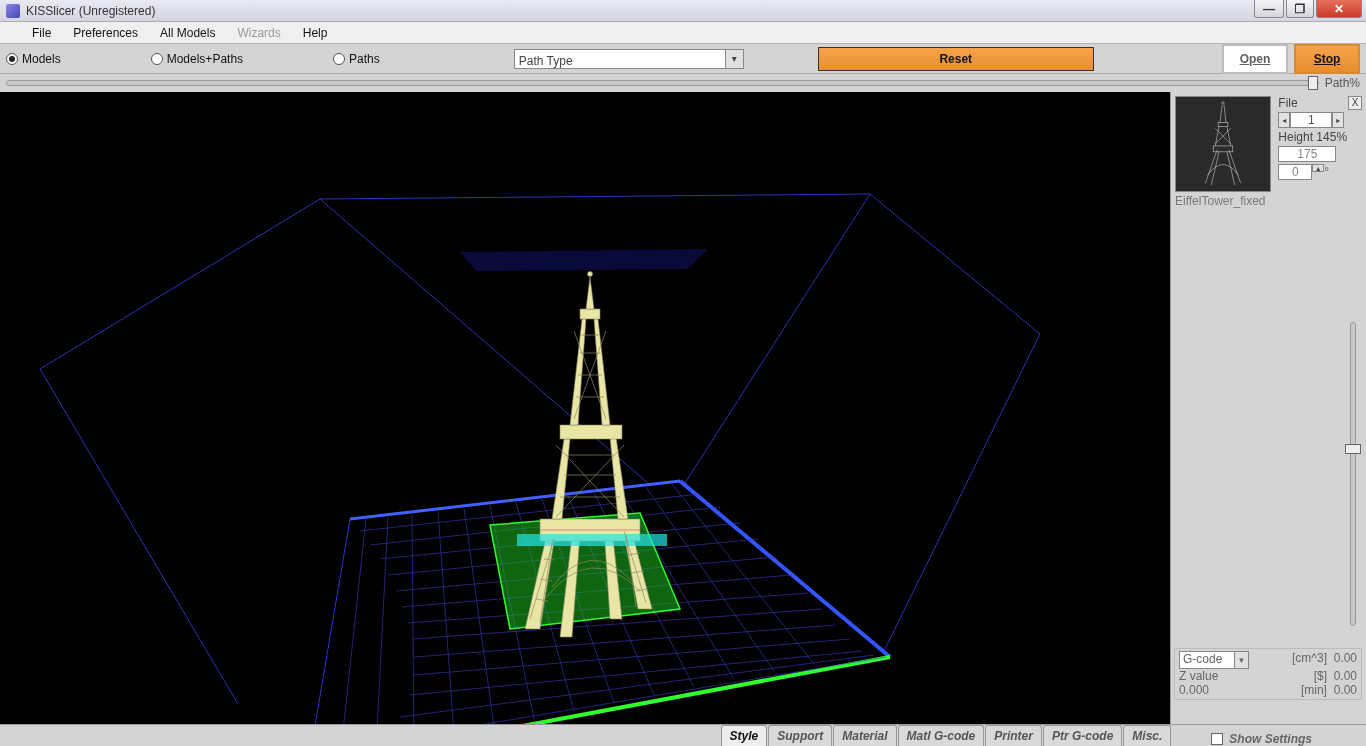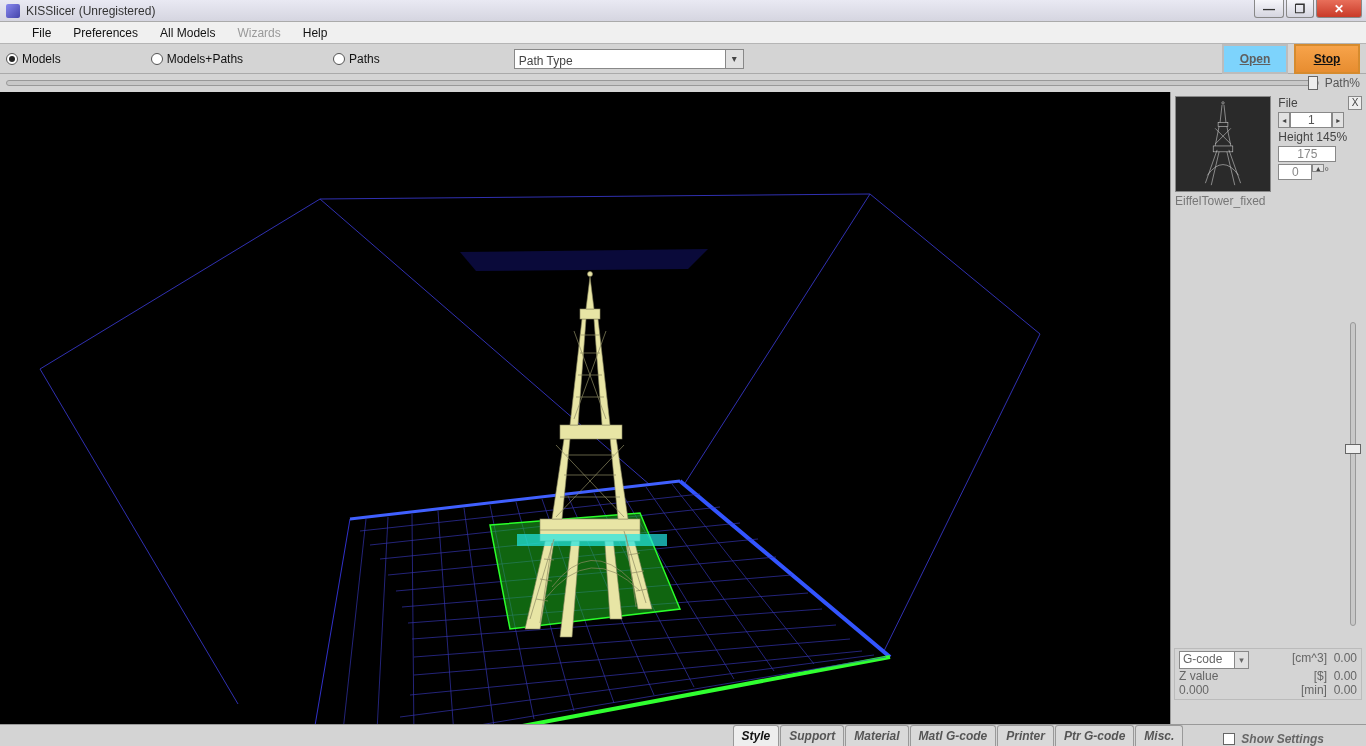--- a/index.html
+++ b/index.html
@@ -23,21 +23,21 @@
 .toolbar { height: 30px; background: #d4d4d4; border-bottom: 1px solid #aaa; display: flex; align-items: center; padding: 0 6px; gap: 22px; }
 .radio-group { display: flex; align-items: center; gap: 6px; }
 .radio-group .r { display:flex; align-items:center; gap:4px; color:#111; }
 .radio-group .r .dot { width:12px; height:12px; border:1px solid #555; border-radius:50%; background:#fff; display:inline-flex; align-items:center; justify-content:center; }
 .radio-group .r.selected .dot::after { content:""; width:6px; height:6px; border-radius:50%; background:#222; display:block; }
 .pathtype { width: 230px; height: 20px; border:1px solid #888; background:#fff; display:flex; align-items:flex-end; padding:0 4px; position:relative; color:#444; }
 .pathtype .arrow { position:absolute; right:0; top:0; width:18px; height:100%; border-left:1px solid #888; background:#e0e0e0; display:flex; align-items:center; justify-content:center; font-size:10px; }
 .btn { height:24px; border:1px solid #333; display:flex; align-items:center; justify-content:center; font-weight:bold; }
 .btn.reset { width: 276px; background: linear-gradient(to bottom,#f7a34a,#e88f33); color:#151515; }
 .btn.big { width: 66px; height: 30px; font-size: 16px; border: 2px solid #d68b2e; background: linear-gradient(to bottom,#f7a34a,#e78d30); color:#111; }
-.btn.open { background:#7dd3fc; border:2px solid #bcbcbc; color:#5f5f5f; }
+.btn.open { background:#ffffff; border:2px solid #bcbcbc; color:#5f5f5f; }
 .right-buttons { margin-left:auto; display:flex; gap:6px; align-items:center; height:40px; }
 
 
 .sliderrow { height: 18px; background:#d4d4d4; display:flex; align-items:center; padding:0 6px; }
 .sliderrow .track { flex:1; height:6px; background:#c8c8c8; border:1px solid #999; border-radius:3px; position:relative; }
 .sliderrow .track .thumb { position:absolute; right:0; top:-5px; width:10px; height:14px; background:#eee; border:1px solid #666; }
 .sliderrow .lbl { margin-left:6px; color:#555;text-align:right; }
 
 
 .content { position: relative; display:flex; height: calc(746px - 22px - 22px - 30px - 18px - 20px - 0px); }
@@ -58,21 +58,21 @@
 
 .stats { position:absolute; bottom:26px; right:4px; width:188px; background:#d4d4d4; border:1px solid #bbb; padding:2px 4px; font-family: "Courier New", monospace; color:#666; }
 .stats .sel { width:70px; height:18px; border:1px solid #888; background:#fff; display:inline-block; position:relative; }
 .stats .sel .arrow { position:absolute; right:0; top:0; width:14px; height:100%; border-left:1px solid #888; background:#e0e0e0; text-align:center; font-size:9px; line-height:16px; }
 .stats .line { display:flex; justify-content:space-between; font-size:11px; }
 
 
 .bottom { position:absolute; bottom:0; left:0; right:0; height:22px; background:#d4d4d4; border-top:1px solid #999; display:flex; align-items:flex-end; justify-content:flex-end; padding-right:14px;font-style:italic; }
 .tab { padding:3px 8px; border:1px solid #999; border-bottom:none; background:#d9d9d9; color:#555; margin-left:1px; border-radius:3px 3px 0 0; font-weight:bold; }
 .tab.active { background:#eee; color:#111; }
-.show-settings { display:flex; align-items:center; gap:6px; margin-left:40px; color:#666; font-weight:bold; margin-right:28px; }
+.show-settings { display:flex; align-items:center; gap:6px; margin-left:40px; color:#666; font-weight:bold; margin-right:40px; }
 .show-settings .cb { width:12px; height:12px; border:1px solid #666; background:#fff; }
 
 
 .viewport svg { width:100%; height:100%; }
 
 .tower-part { fill:#e8e5a5; stroke:#8a8760; stroke-width:0.6; }
 .tower-lat { stroke:#8e8b63; stroke-width:0.7; fill:none; }
 </style>
 </head>
 <body>
@@ -109,20 +109,21 @@
         <span class="dot"></span>
         <span>Paths</span>
       </label>
   </div>
   <div style="width:90px"></div>
   <div class="pathtype">
     <span>Path Type</span>
     <div class="arrow">▾</div>
   </div>
   <div style="width:30px"></div>
+  <div class="btn reset">Reset</div>
   <div class="right-buttons">
     <div class="btn big open">
         <u>Open</u>
       </div>
     <div class="btn big">
         <u>Stop</u>
       </div>
   </div>
 </div>
 

